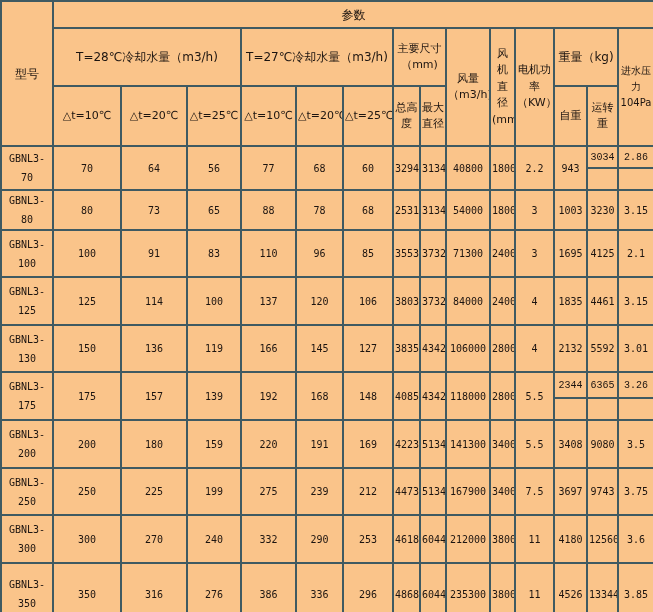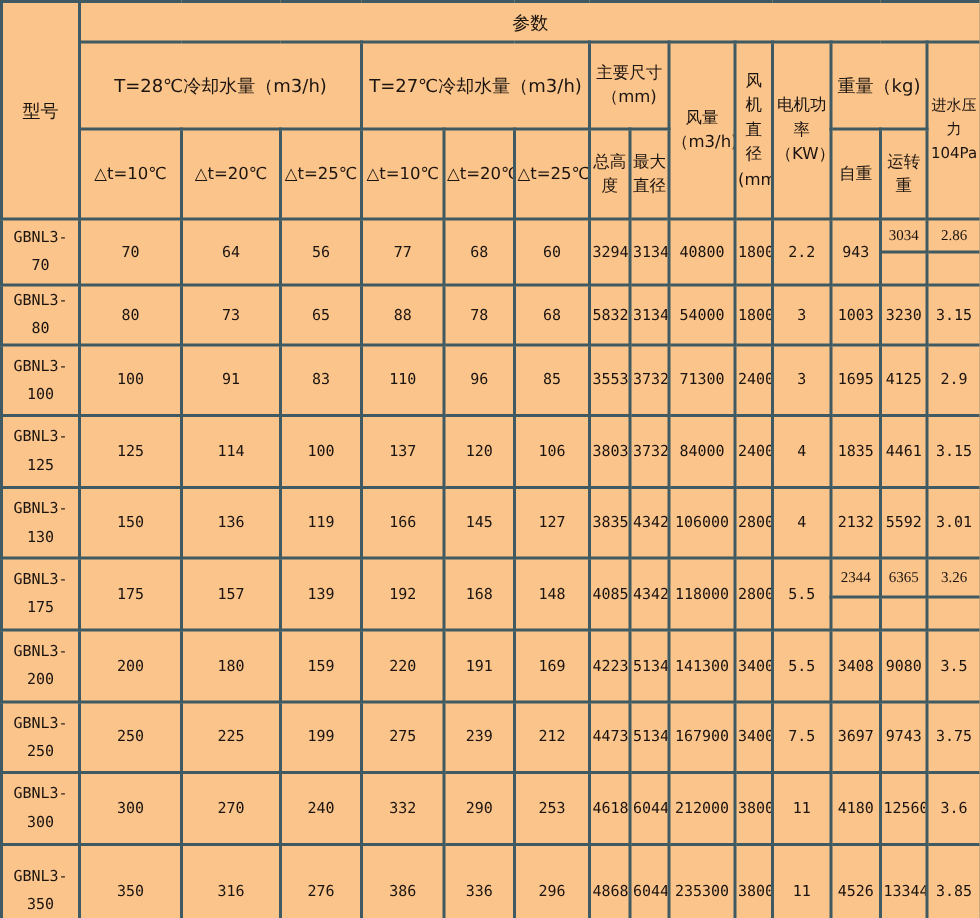--- a/index.html
+++ b/index.html
@@ -6,21 +6,21 @@
   .viewport{width:653px;height:612px;overflow:hidden;background:#fac48a;}
   table{table-layout:fixed;width:653px;border-collapse:collapse;background:#fac48a;}
   td{border:2px solid #3f5a62;text-align:center;vertical-align:middle;padding:0 1px;
      color:#1c1410;font-family:"DejaVu Sans",sans-serif;font-size:12px;line-height:1.5;
      overflow:hidden;}
   td.hd{font-size:12px;}
   td.hd-sm{font-size:11px;}
   td.hd-xs{font-size:10px;line-height:1.6;}
   td.num{font-family:"DejaVu Sans Mono",monospace;font-size:10px;white-space:nowrap;}
   td.model{font-family:"DejaVu Sans Mono",monospace;font-size:10px;line-height:1.9;}
-  td.subtop{font-family:Liberation Serif, serif;font-size:10px;white-space:nowrap;border-radius:11px;}
+  td.subtop{font-family:Liberation Mono, monospace;font-size:10px;white-space:nowrap;border-radius:11px;}
 </style>
 </head>
 <body>
 
 <div class="viewport">
 <table>
   <colgroup>
     <col style="width:52px">
         <col style="width:68px">
         <col style="width:66px">
@@ -90,21 +90,21 @@
           <td class="num"></td>
         </tr>
         <tr style="height: 33px; margin-left: 33px;">
           <td class="model">GBNL3-80</td>
           <td class="num">80</td>
           <td class="num">73</td>
           <td class="num">65</td>
           <td class="num">88</td>
           <td class="num">78</td>
           <td class="num">68</td>
-          <td class="num">5832</td>
+          <td class="num">2531</td>
           <td class="num">3134</td>
           <td class="num">54000</td>
           <td class="num">1800</td>
           <td class="num">3</td>
           <td class="num">1003</td>
           <td class="num">3230</td>
           <td class="num">3.15</td>
         </tr>
         <tr style="height: 47px; padding-left: 32px;">
           <td class="model">GBNL3-100</td>
@@ -114,21 +114,21 @@
           <td class="num">110</td>
           <td class="num">96</td>
           <td class="num">85</td>
           <td class="num">3553</td>
           <td class="num">3732</td>
           <td class="num">71300</td>
           <td class="num">2400</td>
           <td class="num">3</td>
           <td class="num">1695</td>
           <td class="num">4125</td>
-          <td class="num">2.9</td>
+          <td class="num">2.1</td>
         </tr>
         <tr style="height: 48px;">
           <td class="model">GBNL3-125</td>
           <td class="num">125</td>
           <td class="num">114</td>
           <td class="num">100</td>
           <td class="num">137</td>
           <td class="num">120</td>
           <td class="num">106</td>
           <td class="num">3803</td>

